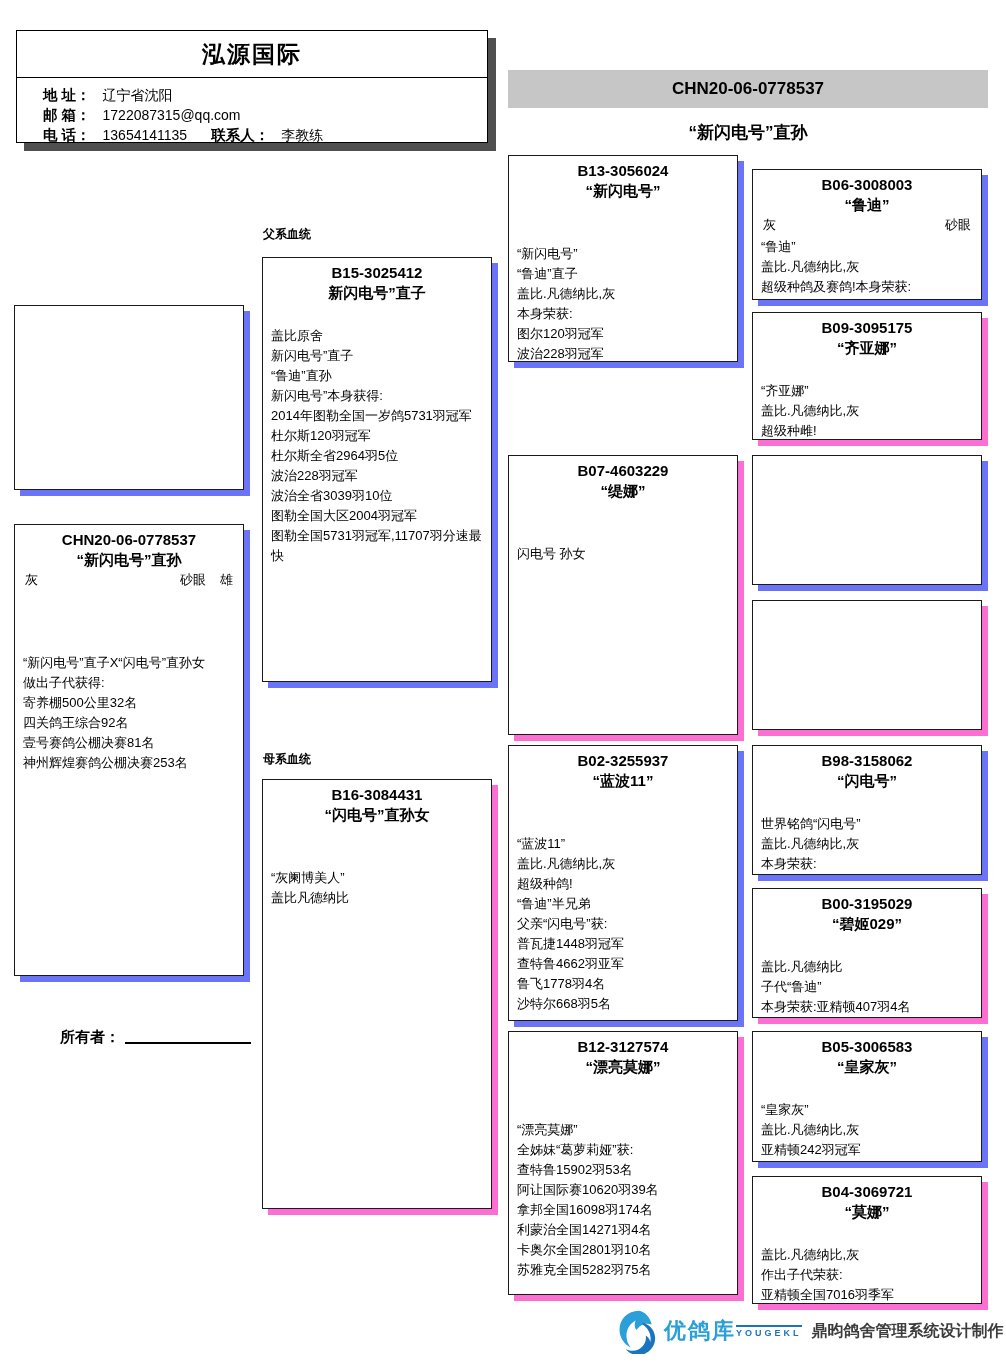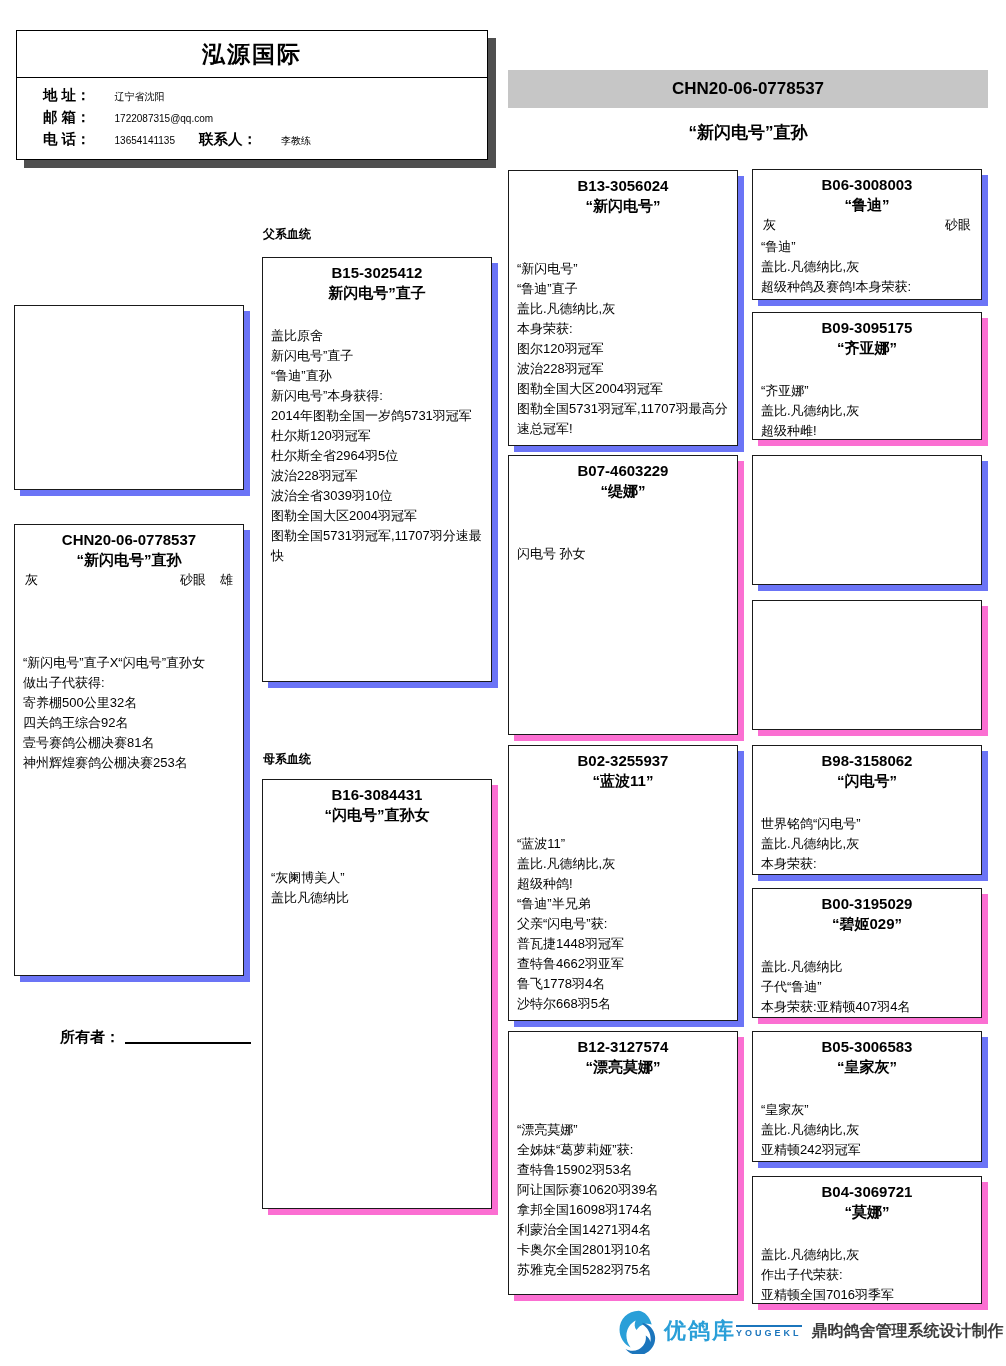--- a/index.html
+++ b/index.html
@@ -2,28 +2,28 @@
 <html style="--male: #6b74f6; --female: #fb6fd2; --banner: #c6c6c6; --hdr-shadow: #4f4f4f;"><head>
 <meta charset="utf-8">
 <style>
   * { margin:0; padding:0; box-sizing:border-box; }
   :root { --male:#6b74f6; --female:#fb6fd2; --banner:#c6c6c6; --hdr-shadow:#4f4f4f; }
   html,body { background:#ffffff; }
   body { font-family:"Liberation Sans","DejaVu Sans",sans-serif; color:#000; }
   .page { position:relative; width:1006px; height:1366px; background:#fff; overflow:hidden; }
 
   
-  .header-box { position:absolute; left:16px; top:30px; width:472px; height:130px;
+  .header-box { position:absolute; left:16px; top:30px; width:472px; height:113px;
     background:#fff; border:1px solid #000; box-shadow:8px 8px 0 var(--hdr-shadow); }
   .header-title { font-size:23px; font-weight:bold; text-align:center; letter-spacing:2px;
     padding:8px 0 7px; border-bottom:1px solid #000; }
   .header-rows { padding:7px 0 0 26px; }
   .header-row { display:flex; align-items:baseline; line-height:20px; }
   .hlabel { font-weight:bold; font-size:14.5px; white-space:nowrap; }
-  .hvalue { font-size:10px; margin-left:24px; white-space:nowrap; }
+  .hvalue { font-size:14px; margin-left:12px; white-space:nowrap; }
   .contact-label { margin-left:24px; }
 
   
   .banner { position:absolute; left:508px; top:70px; width:480px; height:38px;
     background:var(--banner); display:flex; align-items:center; justify-content:center;
     font-size:17px; font-weight:bold; }
   .subtitle { position:absolute; left:508px; top:121px; width:480px; text-align:center;
     font-size:17px; font-weight:bold; }
 
   .line-label { position:absolute; font-size:12px; font-weight:bold; }
@@ -126,21 +126,21 @@
   </div>
 
   <div class="box female" style="left:262px;top:779px;height:430px">
     <div class="box-id">B16-3084431</div>
     <div class="box-name">“闪电号”直孙女</div>
     <div class="box-body">
 “灰阑博美人”
 盖比凡德纳比</div>
   </div>
 
-  <div class="box male" style="left:508px;top:170px;height:276px">
+  <div class="box male" style="left:508px;top:155px;height:207px">
     <div class="box-id">B13-3056024</div>
     <div class="box-name">“新闪电号”</div>
     <div class="box-body">
 “新闪电号”
 “鲁迪”直子
 盖比.凡德纳比,灰
 本身荣获:
 图尔120羽冠军
 波治228羽冠军
 图勒全国大区2004羽冠军

